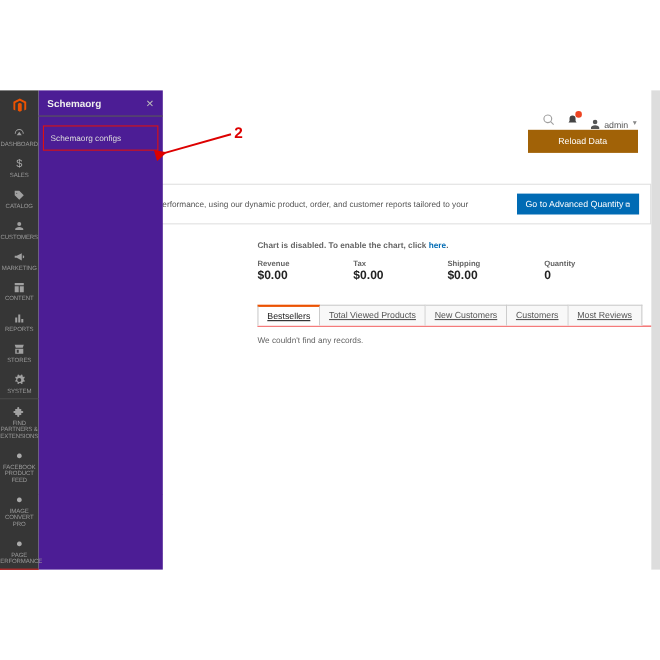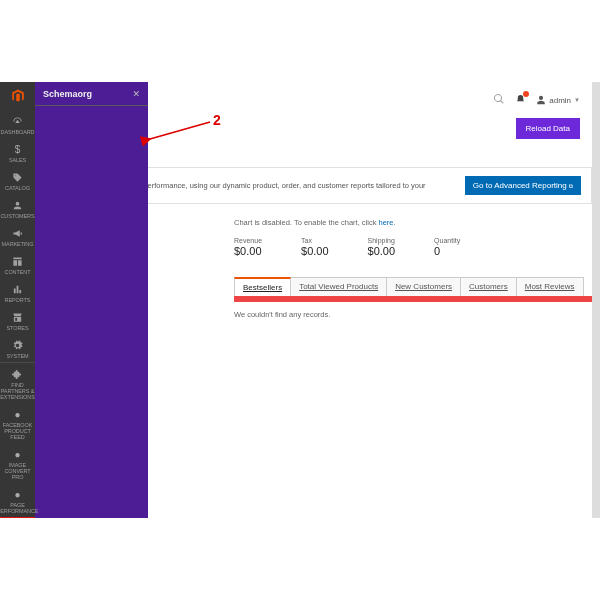--- a/index.html
+++ b/index.html
@@ -20,43 +20,43 @@
   
   .submenu { position:absolute; left:35px; top:0; width:113px; height:436px; background:#4c1d95; }
   .submenu-head { height:24px; padding:0 8px; display:flex; align-items:center; justify-content:space-between; border-bottom:1px solid #595959; }
   .submenu-head .ttl { color:#eee; font-size:9px; font-weight:bold; }
   .submenu-head .cls { color:#bbb; font-size:9px; cursor:pointer; }
   .submenu-link { margin:8px 4px; padding:6px 6px; color:#ddd; font-size:7.5px; border:1px solid #d11; cursor:pointer; }
 
   
   .main { position:absolute; left:148px; top:0; right:8px; bottom:0; background:#fff; }
   .rightbar { position:absolute; right:0; top:0; width:8px; height:436px; background:#ddd; }
-  .header-top { height:36px; display:flex; justify-content:flex-end; align-items:center; gap:10px; padding-right:12px; }
+  .header-top { height:36px; display:flex; justify-content:flex-end; align-items:flex-end; gap:10px; padding-right:12px; }
   .header-top .srch { color:#555; font-size:11px; }
   .header-top .bell { position:relative; color:#444; font-size:10px; }
   .header-top .bell::after { content:''; position:absolute; right:-3px; top:-3px; width:6px; height:6px; border-radius:50%; background:#e42; }
   .header-top .user { color:#555; font-size:8px; display:flex; align-items:center; gap:3px; }
   .header-top .user .drp { font-size:6px; color:#888; }
   .reload-row { display:flex; justify-content:flex-end; padding-right:12px; }
-  .btn-orange { background:#6d28d9; color:#fff; font-size:8px; padding:6px 10px; border:none; cursor:pointer;text-align:right; }
+  .btn-orange { background:#a16207; color:#fff; font-size:8px; padding:6px 28px; border:none; cursor:pointer;text-align:right; }
   .adv-row { border:1px solid #e0e0e0; margin:28px 0 0 -80px; padding:8px 10px; display:flex; align-items:center; justify-content:space-between; }
   .adv-txt { font-size:7.5px; color:#555; }
   .btn-blue { background:#006bb4; color:#fff; font-size:8px; padding:5px 8px; border:none; cursor:pointer; }
   .ext { font-size:6px; margin-left:2px; }
-  .chart-blk { margin:10px 0 0 86px; }
+  .chart-blk { margin:10px 0 0 86px;font-weight:bold; }
   .chart-note { font-size:7.5px; color:#666; padding:4px 0; }
   .chart-note a { color:#006bb4; text-decoration:none; }
-  .stats { display:flex; gap:39px; margin-top:6px; }
+  .stats { display:flex; gap:58px; margin-top:6px; }
   .stat .lbl { font-size:7px; color:#666; }
   .stat .val { font-size:11px; color:#222; margin-top:1px; }
   .tabs { margin:20px 0 0 86px; display:flex; }
   .tab { border:1px solid #ccc; border-bottom:none; padding:4px 8px; font-size:8px; color:#555; background:#f8f8f8; cursor:pointer;text-decoration:underline; }
   .tab + .tab { border-left:none; }
   .tab.active { border-top:2px solid #eb5202; background:#fff; color:#222; }
-  .tab-content { border-top:6px solid #ef4444; margin:0 0 0 86px; padding:8px 0; font-size:7.5px; color:#666; }
+  .tab-content { border-top:1px solid #ef4444; margin:0 0 0 86px; padding:8px 0; font-size:7.5px; color:#666; }
 
   
   .prod-table { position:absolute; left:35px; top:352px; width:180px; font-size:8px; color:#333; background:transparent; }
   .prod-table .hrow { display:flex; font-weight:bold; border-bottom:1px solid #ccc; padding:3px 0; }
   .prod-table .row { display:flex; border-bottom:1px solid #e5e5e5; padding:4px 0; }
   .prod-table .c1 { width:118px; padding-left:12px; }
   .prod-table .c2 { width:30px; text-align:right; }
   .prod-table .c3 { width:44px; text-align:right; padding-right:6px; }
 
   
@@ -121,21 +121,21 @@
             </svg>
         <span>admin</span>
         <span class="drp">▼</span>
       </span>
     </div>
     <div class="reload-row">
       <button class="btn-orange">Reload Data</button>
     </div>
     <div class="adv-row">
       <span class="adv-txt">d of your business' performance, using our dynamic product, order, and customer reports tailored to your</span>
-      <button class="btn-blue"><span>Go to Advanced Reporting</span><span class="ext">⧉</span></button>
+      <button class="btn-blue"><span>Go to Advanced Quantity</span><span class="ext">⧉</span></button>
     </div>
     <div class="chart-blk">
       <div class="chart-note">
         <span>Chart is disabled. To enable the chart, click </span><a href="#">here</a><span>.</span>
       </div>
       <div class="stats">
         <div class="stat">
               <div class="lbl">Revenue</div>
               <div class="val">$0.00</div>
             </div>
@@ -161,20 +161,21 @@
       <div class="tab">Most Reviews</div>
     </div>
     <div class="tab-content">We couldn't find any records.</div>
   </div>
 
   <div class="submenu">
     <div class="submenu-head">
       <span class="ttl">Schemaorg</span>
       <span class="cls">✕</span>
     </div>
+    <div class="submenu-link">Schemaorg configs</div>
   </div>
 
   <div class="admin-sidebar">
     <div class="s-logo">
       <svg viewBox="0 0 24 24">
             <path fill="#eb5202" d="M12 1L2 6v12l3 1.5V8l7-3.5L19 8v11.5L22 18V6z"></path>
             <path fill="#eb5202" d="M9 9v11l3 1.5L15 20V9l-3-1.5z"></path>
           </svg>
     </div>
     <div class="s-item">

